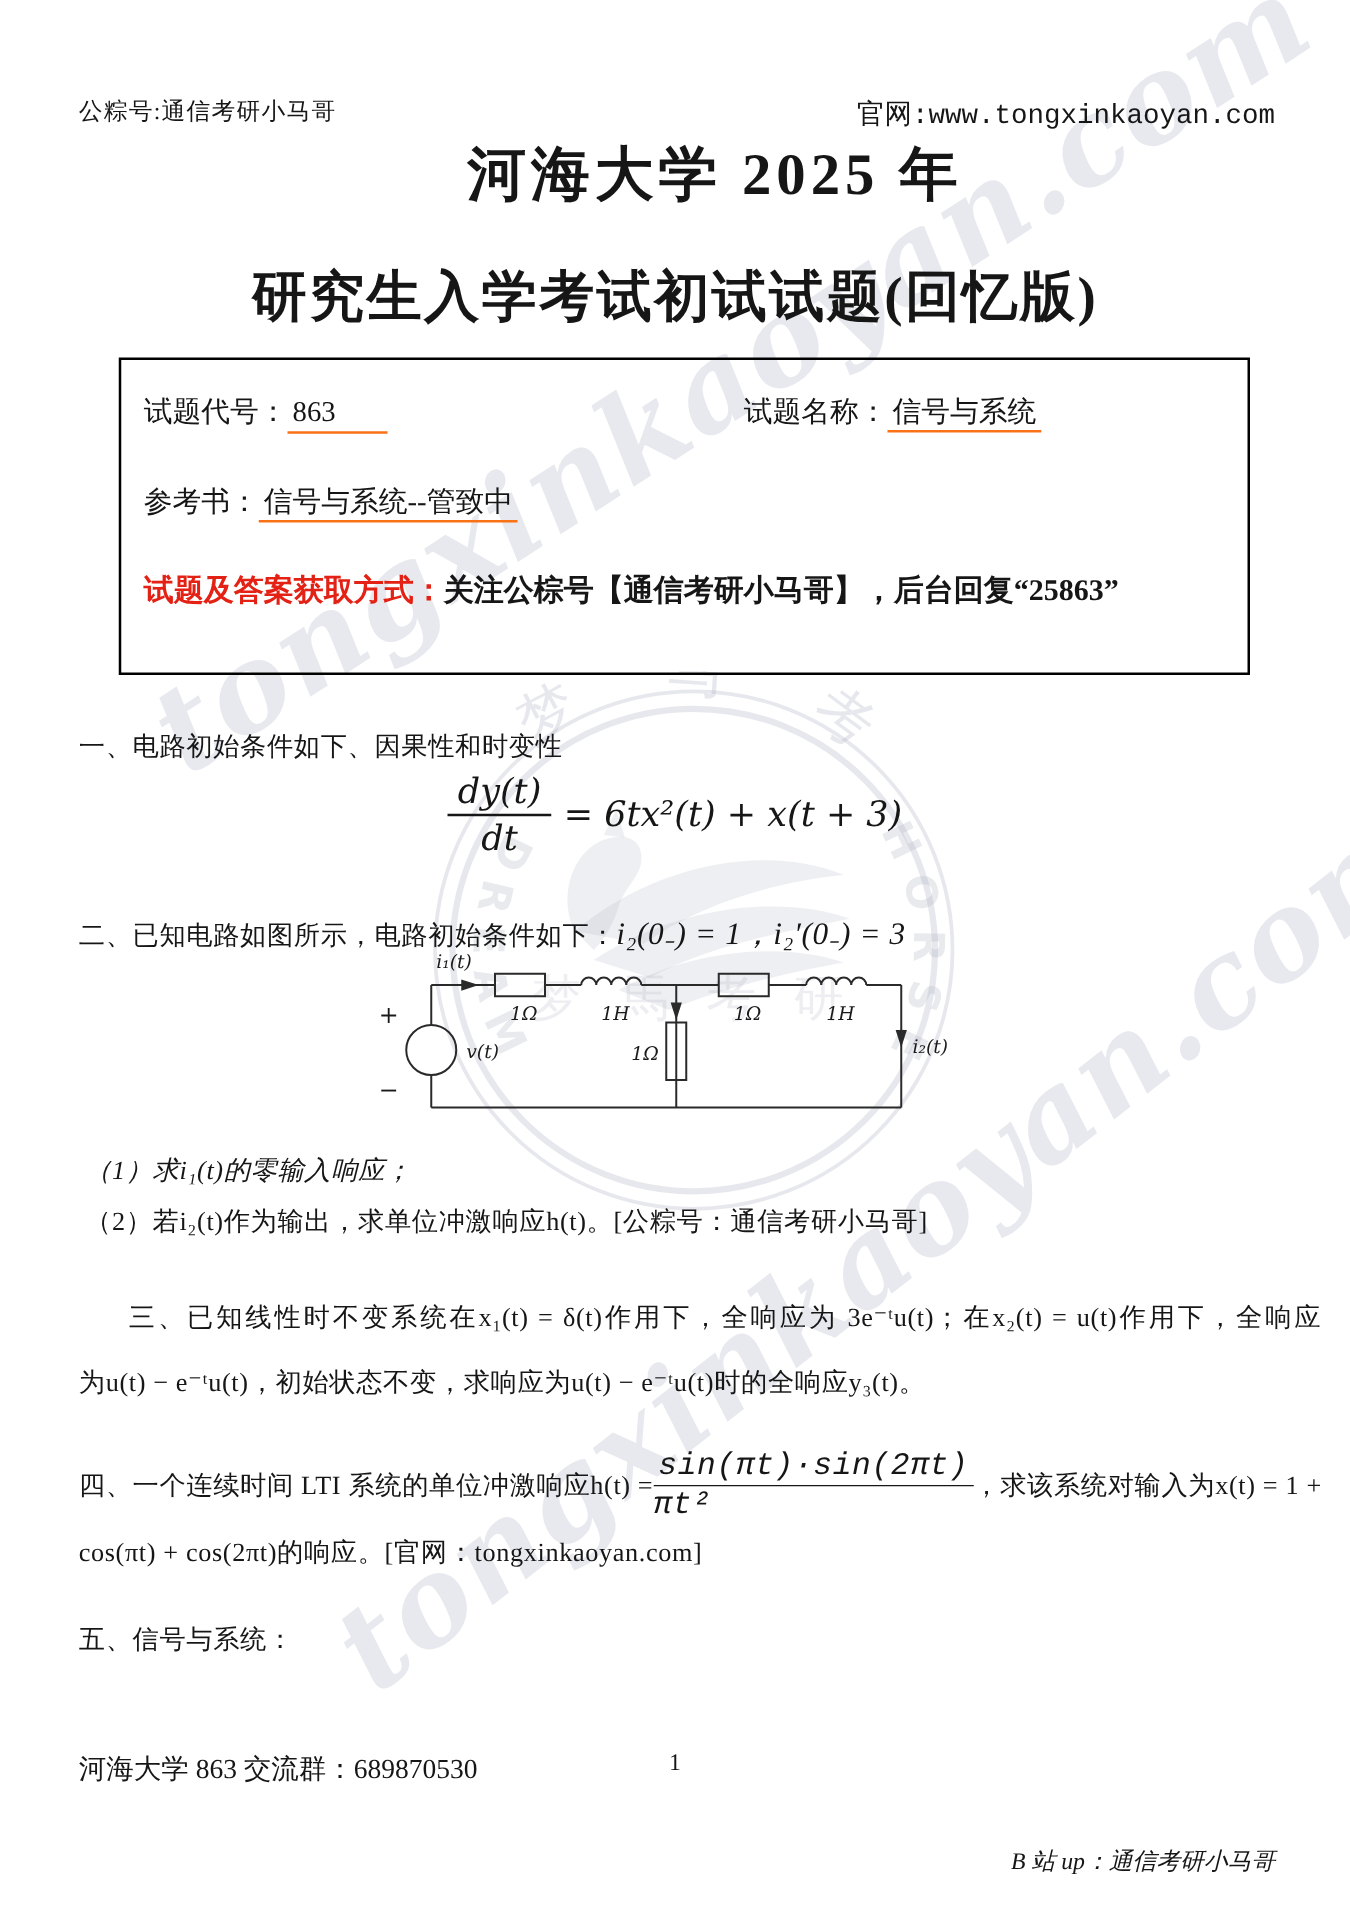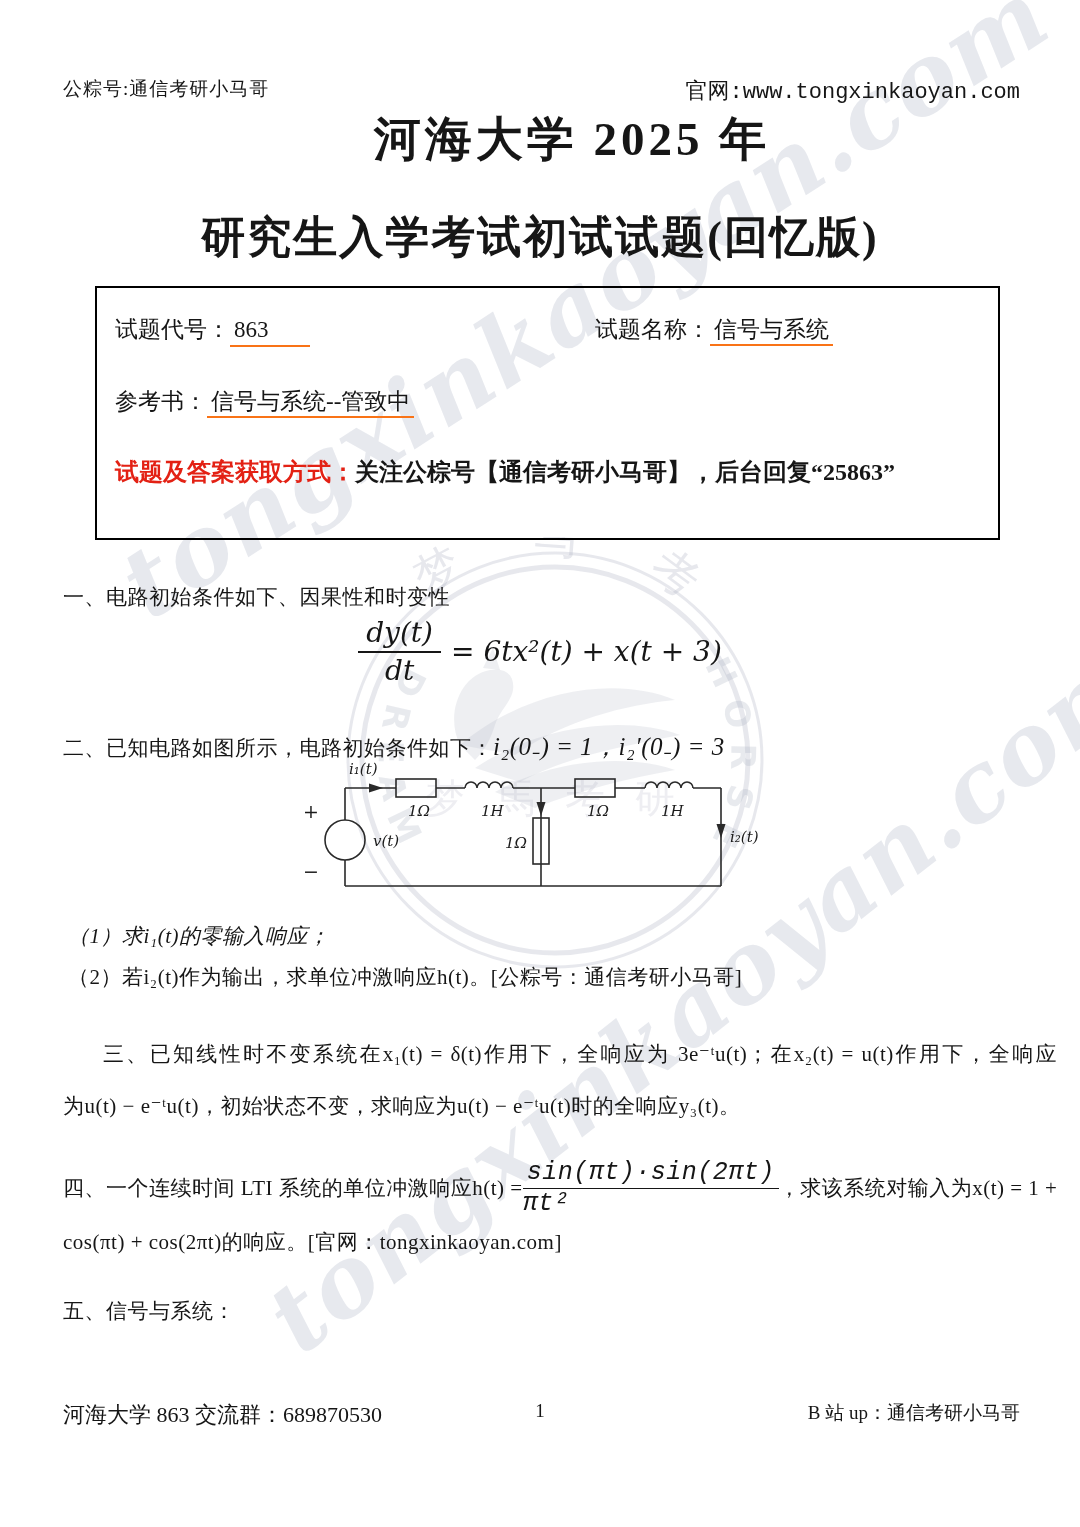--- a/index.html
+++ b/index.html
@@ -77,21 +77,21 @@
          justify-content:space-between; font-size:21px; letter-spacing:0.5px; }
   .q4-frac { display:inline-block; text-align:left; font-size:25px;
              font-family:Liberation Mono, monospace; font-style:italic; }
   .q4-frac .num { display:block; border-bottom:1.6px solid #161616; padding:0 4px 1px 4px; }
   .q4b { left:63px; top:1228px; }
   .q5 { left:63px; top:1297px; }
 
   
   .ftr-left  { position:absolute; left:63px;  top:1400px; font-size:22px; }
   .ftr-page  { position:absolute; left:0; top:1400px; width:100%; text-align:center; font-size:19px; }
-  .ftr-right { position:absolute; right:60px; top:1400px; font-size:19px; }
+  .ftr-right { position:absolute; right:60px; top:1476px; font-size:19px;font-style:italic; }
 </style>
 </head>
 <body>
 
 <div class="page">
 
   <div class="wm wm-diag wm-diag1">tongxinkaoyan.com</div>
   <div class="wm wm-diag wm-diag2">tongxinkaoyan.com</div>
 
   <svg class="wm wm-logo" viewBox="-223 -223 446 446" xmlns="http://www.w3.org/2000/svg">

